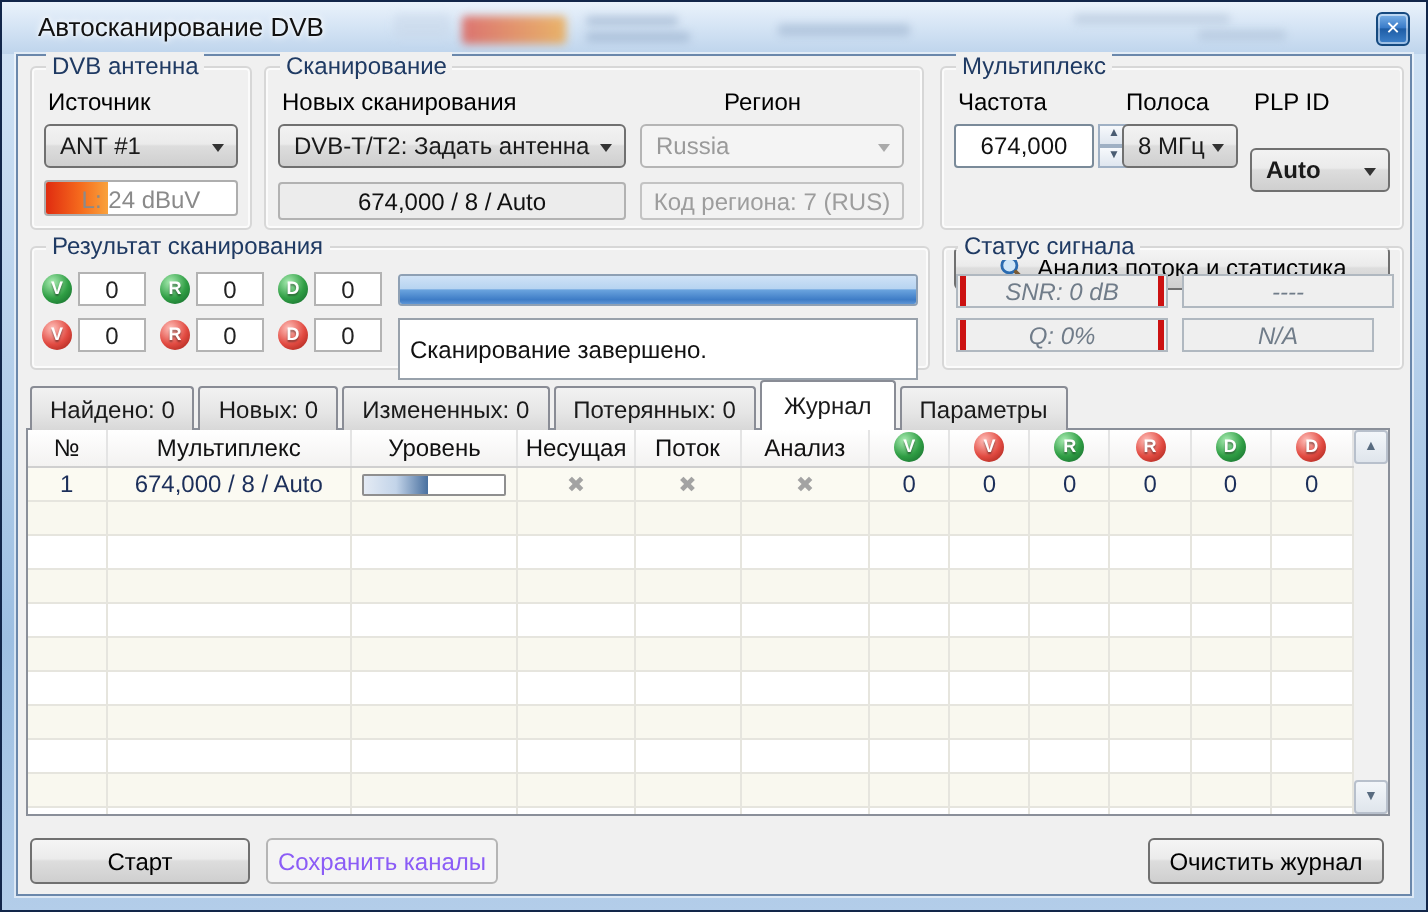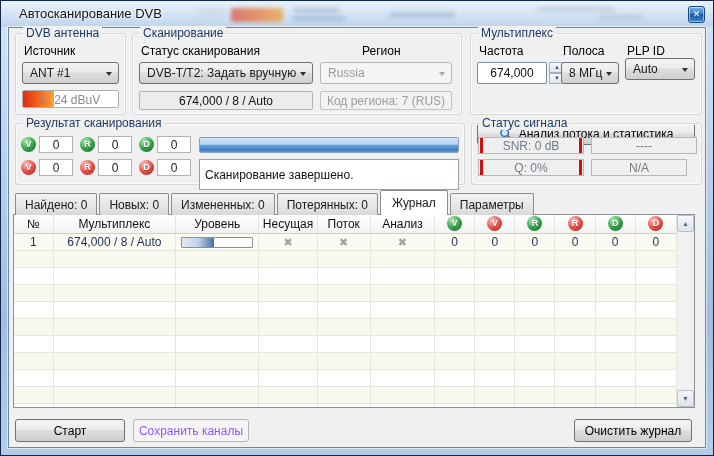--- a/index.html
+++ b/index.html
@@ -58,21 +58,21 @@
   .ball.ok{background:radial-gradient(circle at 35% 28%,#a9ecb2,#2f9e44 55%,#13642a 100%);}
   .ball.fail{background:radial-gradient(circle at 35% 28%,#ffc0ba,#e24b42 55%,#9c1d14 100%);}
   .count-field{position:absolute;width:34px;height:17px;border:1px solid #b3b3b3;background:#fff;
     text-align:center;line-height:16px;color:#222;}
   .progress{position:absolute;height:16px;border:1px solid #8ea0b4;border-radius:2px;background:#fff;overflow:hidden;}
   .progress-fill{position:absolute;left:0;top:0;bottom:0;
     background:linear-gradient(180deg,#cfe2f6 0%,#b7d4f1 45%,#6aa3de 50%,#3e7cc6 85%,#5e96d6 100%);}
   .status-text{position:absolute;height:31px;border:1px solid #98a1ab;background:#fff;
     display:flex;align-items:center;padding:0 5px;color:#111;white-space:nowrap;}
   .sig-field{position:absolute;height:17px;border:1px solid #b0b8c0;background:#efefef;
-    text-align:center;line-height:16px;color:#707c89;}
+    text-align:center;line-height:16px;color:#707c89;font-style:italic;}
   .sig-field.alert::before,.sig-field.alert::after{content:"";position:absolute;top:0;bottom:0;width:3px;background:#cc1111;}
   .sig-field.alert::before{left:1px;} .sig-field.alert::after{right:1px;}
   
   .tabs{position:absolute;left:14px;top:189px;height:25px;display:flex;align-items:flex-end;z-index:3;}
   .tab{height:22px;border:1px solid #898c95;border-bottom:none;border-radius:2px 2px 0 0;
     background:linear-gradient(180deg,#f2f2f2,#e5e5e5 60%,#d8d8d8);
     padding:0 9px;margin-right:2px;display:flex;align-items:center;cursor:pointer;white-space:nowrap;}
   .tab.active{height:25px;background:#fff;position:relative;z-index:4;padding:0 11px;}
   
   .panel{position:absolute;left:12px;top:213px;width:682px;height:194px;border:1px solid #8a8f99;
@@ -122,23 +122,23 @@
       <span class="arrow"></span>
     </div>
     <div class="level-field" style="left:6px;top:56px;width:97px;">
       <div class="level-fill" style="width: 33%;"></div>
       <div class="level-text">L: 24 dBuV</div>
     </div>
   </div>
 
   <div class="group" style="left:131px;top:32px;width:330px;height:82px;">
     <div class="group-label">Сканирование</div>
-    <div class="fld-label" style="left:8px;top:10px;">Статус сканирования</div>
+    <div class="fld-label" style="left:8px;top:10px;">Новых сканирования</div>
     <div class="combo" style="left:6px;top:28px;width:174px;">
-      <span>DVB-T/T2: Задать вручную</span>
+      <span>DVB-T/T2: Задать антенна</span>
       <span class="arrow"></span>
     </div>
     <div class="info-field" style="left:6px;top:57px;width:174px;">674,000 / 8 / Auto</div>
     <div class="fld-label" style="left:189px;top:10px;margin-left:40px;">Регион</div>
     <div class="combo disabled" style="left:187px;top:28px;width:132px;">
       <span>Russia</span>
       <span class="arrow"></span>
     </div>
     <div class="info-field disabled" style="left:187px;top:57px;width:132px;">Код региона: 7 (RUS)</div>
   </div>
@@ -150,21 +150,21 @@
     <div class="spin" style="left:78px;top:28px;">
       <div>▲</div>
       <div>▼</div>
     </div>
     <div class="fld-label" style="left:92px;top:10px;">Полоса</div>
     <div class="combo" style="left:90px;top:28px;width:58px;">
       <span>8 МГц</span>
       <span class="arrow"></span>
     </div>
     <div class="fld-label" style="left:156px;top:10px;">PLP ID</div>
-    <div class="combo" style="left:154px;top:24px;width:70px;">
+    <div class="combo" style="left:154px;top:40px;width:70px;font-weight:bold;">
       <span>Auto</span>
       <span class="arrow"></span>
     </div>
     <div class="btn" style="left:6px;top:56px;width:218px;height:22px;margin-top:33px;">
       <svg width="14" height="14" viewBox="0 0 16 16">
         <circle cx="6.5" cy="6.5" r="4.3" fill="#cfe6f8" stroke="#2a6bb0" stroke-width="1.6"></circle>
         <line x1="10.2" y1="10.2" x2="14" y2="14" stroke="#7a5a33" stroke-width="2.2" stroke-linecap="round"></line>
       </svg>
       <span>Анализ потока и статистика</span>
     </div>

